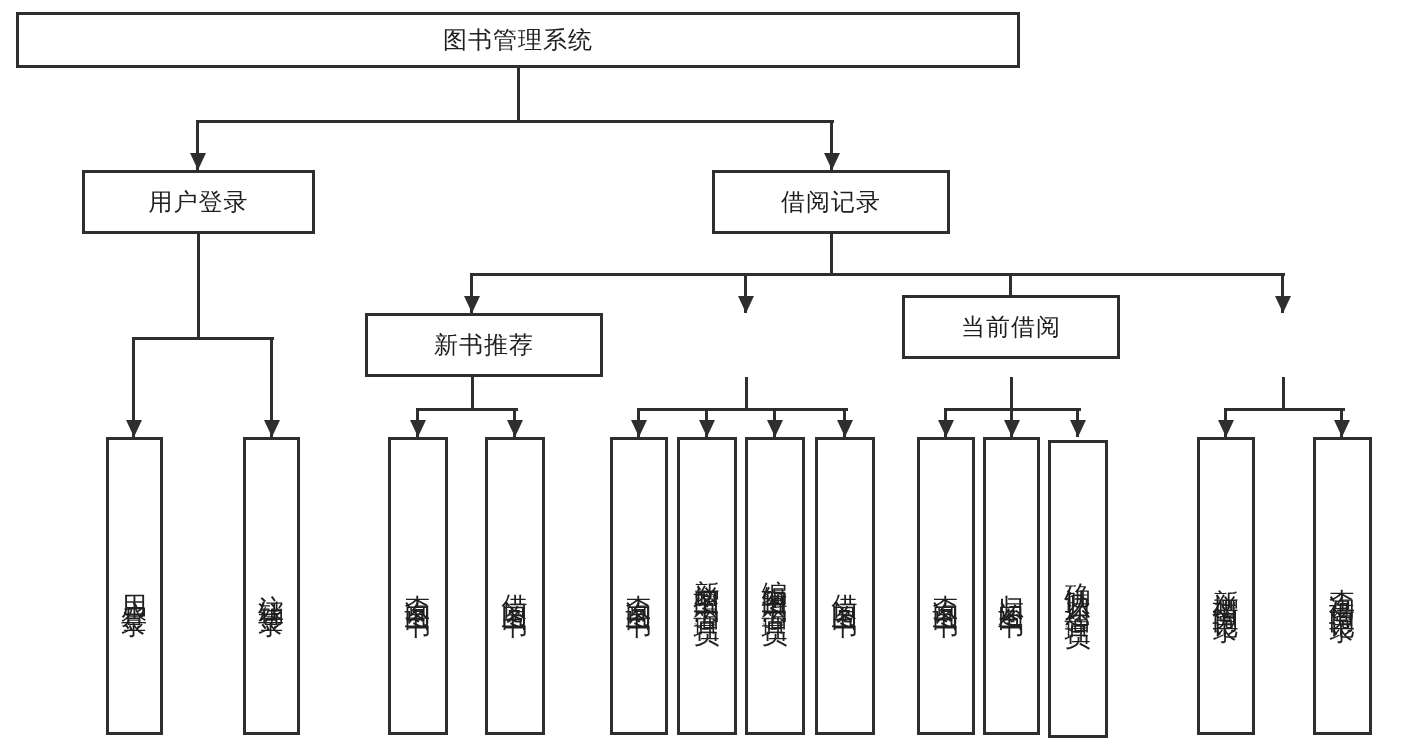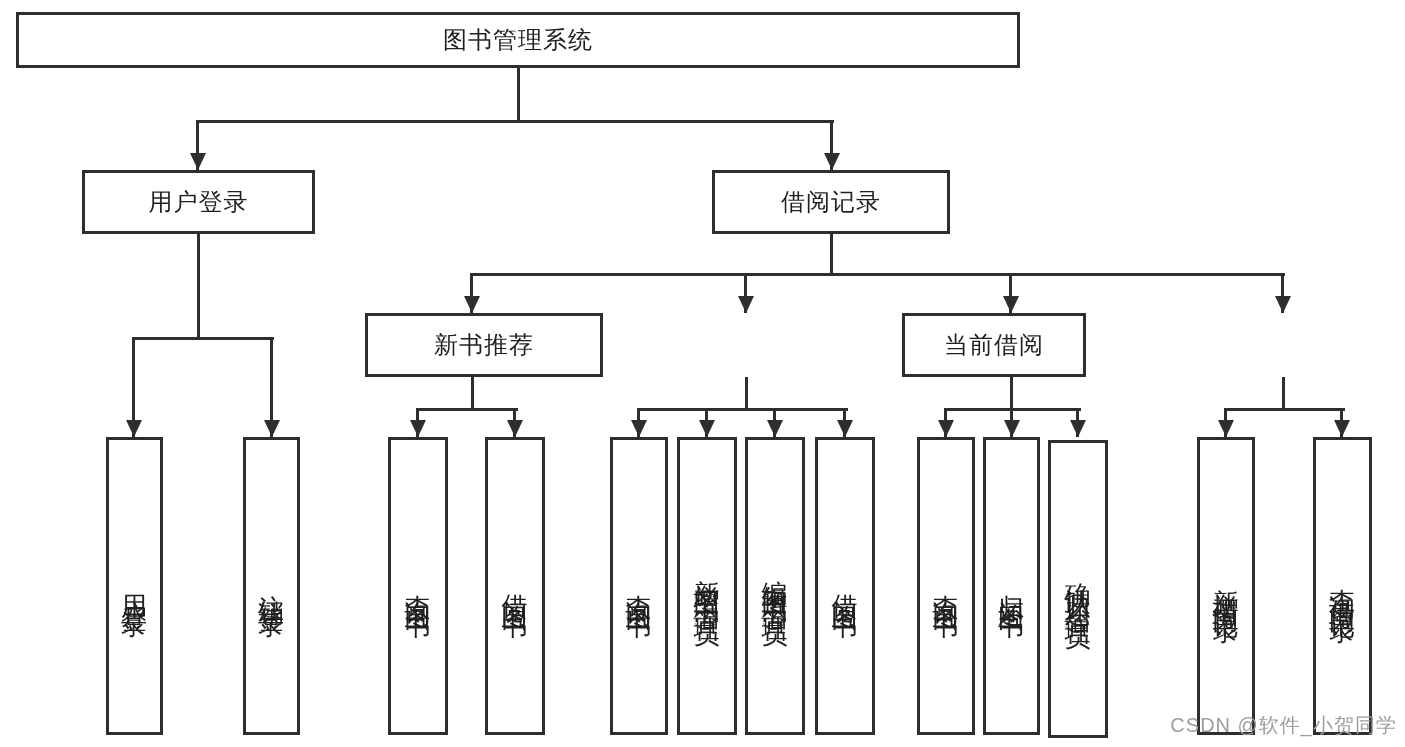--- a/index.html
+++ b/index.html
@@ -57,21 +57,21 @@
   <div class="line" style="left:830px; top:234px; width:3px; height:39px;"></div>
   <div class="line" style="left:471px; top:273px; width:814px; height:3px;"></div>
   <div class="arrow" style="left:470px; top:273px; height:40px;"></div>
   <div class="arrow" style="left:744px; top:273px; height:40px;"></div>
   <div class="arrow" style="left:1009px; top:273px; height:40px;"></div>
   <div class="arrow" style="left:1281px; top:273px; height:40px;"></div>
 
   <div class="node h-box" style="left:365px; top:313px; width:238px; height:64px;">新书推荐</div>
 
 
-  <div class="node h-box" style="left:902px; top:313px; width:184px; height:64px;">当前借阅</div>
+  <div class="node h-box" style="left:902px; top:295px; width:218px; height:64px;">当前借阅</div>
 
 
   <div class="line" style="left:471px; top:377px; width:3px; height:31px;"></div>
   <div class="line" style="left:417px; top:408px; width:101px; height:3px;"></div>
   <div class="arrow" style="left:416px; top:408px; height:29px;"></div>
   <div class="arrow" style="left:513px; top:408px; height:29px;"></div>
 
   <div class="line" style="left:745px; top:377px; width:3px; height:31px;"></div>
   <div class="line" style="left:638px; top:408px; width:210px; height:3px;"></div>
   <div class="arrow" style="left:637px; top:408px; height:29px;"></div>
@@ -109,15 +109,14 @@
   <div class="node v-box" style="left:917px; top:437px; width:58px; height:298px;">查询图书</div>
 
   <div class="node v-box" style="left:983px; top:437px; width:57px; height:298px;">归还图书</div>
 
   <div class="node v-box" style="left:1048px; top:440px; width:60px; height:298px;">确认归还（管理员）</div>
 
   <div class="node v-box" style="left:1197px; top:437px; width:58px; height:298px;">新增借阅记录</div>
 
   <div class="node v-box" style="left:1313px; top:437px; width:59px; height:298px;">查询借阅记录</div>
 
-  <div class="watermark" style="right:8px; top:712px;">CSDN @软件_小贺同学</div>
 
 </div>
 
 </body></html>

